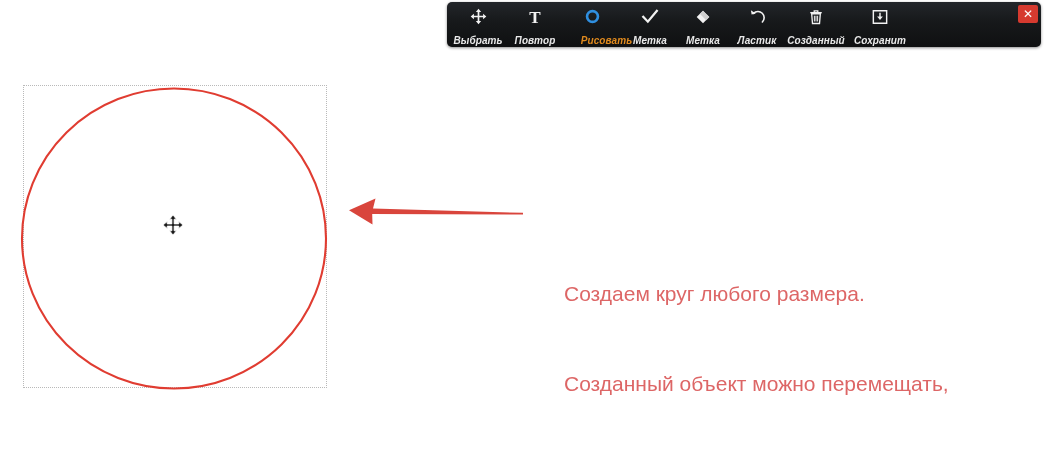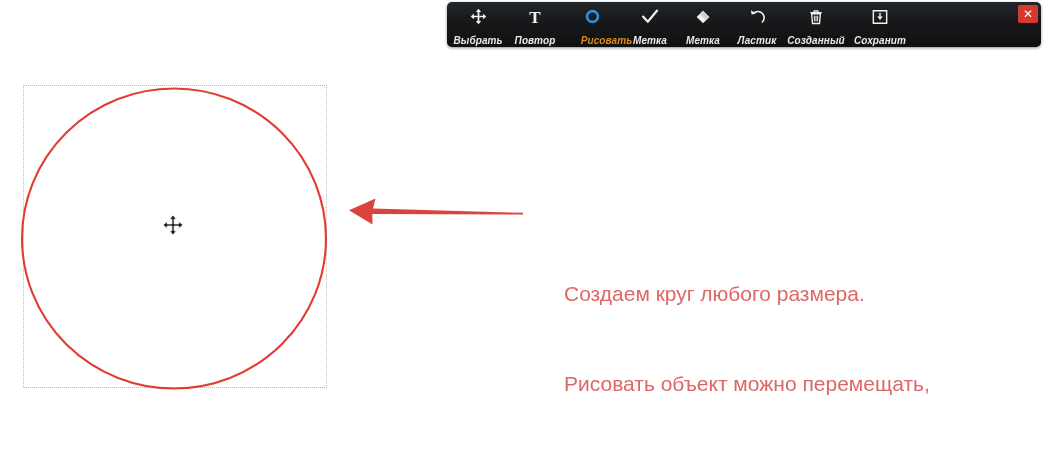--- a/index.html
+++ b/index.html
@@ -162,21 +162,21 @@
       <path d="M11 1 L14.4 5.2 L12.1 5.2 L12.1 9.9 L16.8 9.9 L16.8 7.6 L21 11 L16.8 14.4 L16.8 12.1 L12.1 12.1 L12.1 16.8 L14.4 16.8 L11 21 L7.6 16.8 L9.9 16.8 L9.9 12.1 L5.2 12.1 L5.2 14.4 L1 11 L5.2 7.6 L5.2 9.9 L9.9 9.9 L9.9 5.2 L7.6 5.2 Z"></path>
     </g>
   </svg>
 
   <svg id="annotation-arrow" viewBox="0 0 182 34" width="182" height="34" xmlns="http://www.w3.org/2000/svg">
     <path d="M176 18.8 L26 14.6 L28.5 4.5 L2 16.2 L25.5 30.5 L25.2 20.1 L176 20.6 Z" fill="#d9453c"></path>
   </svg>
 
   <div id="annotation-text">
     <span class="ann-line">Создаем круг любого размера.</span>
-    <span class="ann-line">Рисовать объект можно перемещать,</span>
+    <span class="ann-line">Созданный объект можно перемещать,</span>
     
   </div>
 </div>
 
 <div id="toolbar">
 
   <div class="tool-item" style="width:62px">
     <span class="tool-icon">
       <svg viewBox="0 0 20 20" width="17" height="17" xmlns="http://www.w3.org/2000/svg">
         <path d="M10 0.8 L13.1 4.6 L11 4.6 L11 9 L15.4 9 L15.4 6.9 L19.2 10 L15.4 13.1 L15.4 11 L11 11 L11 15.4 L13.1 15.4 L10 19.2 L6.9 15.4 L9 15.4 L9 11 L4.6 11 L4.6 13.1 L0.8 10 L4.6 6.9 L4.6 9 L9 9 L9 4.6 L6.9 4.6 Z" fill="#f2f2f2"></path>

